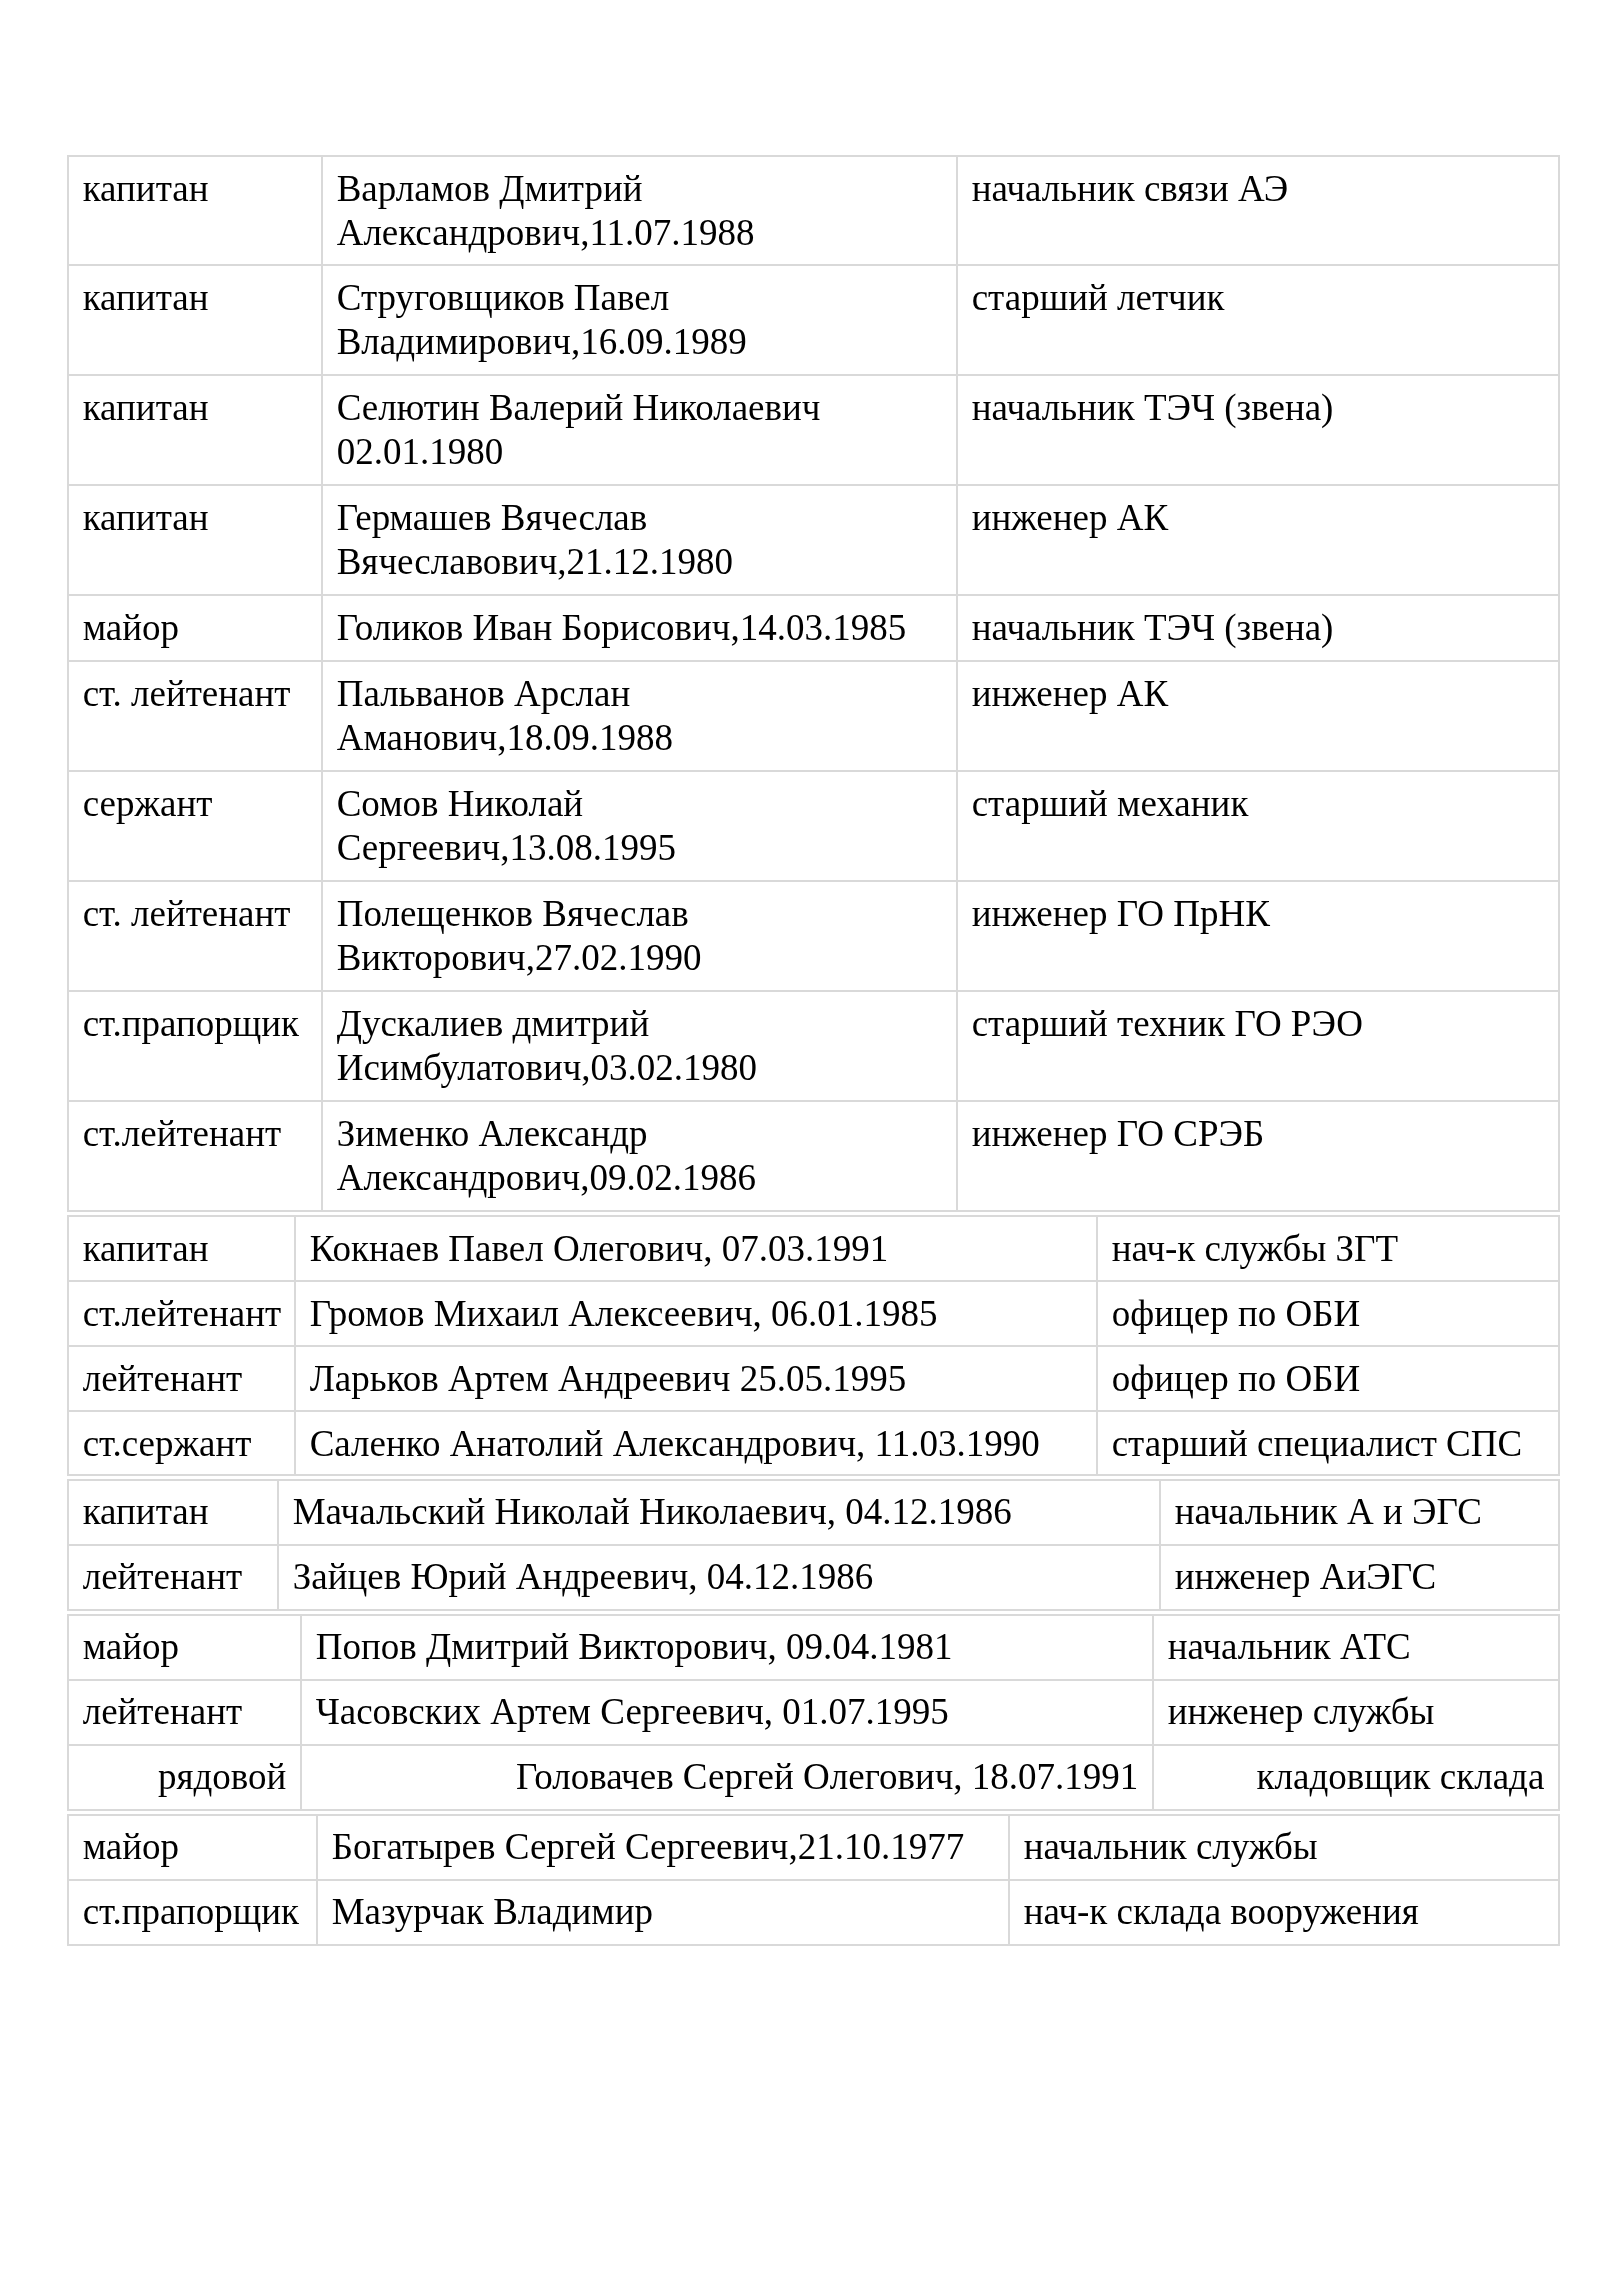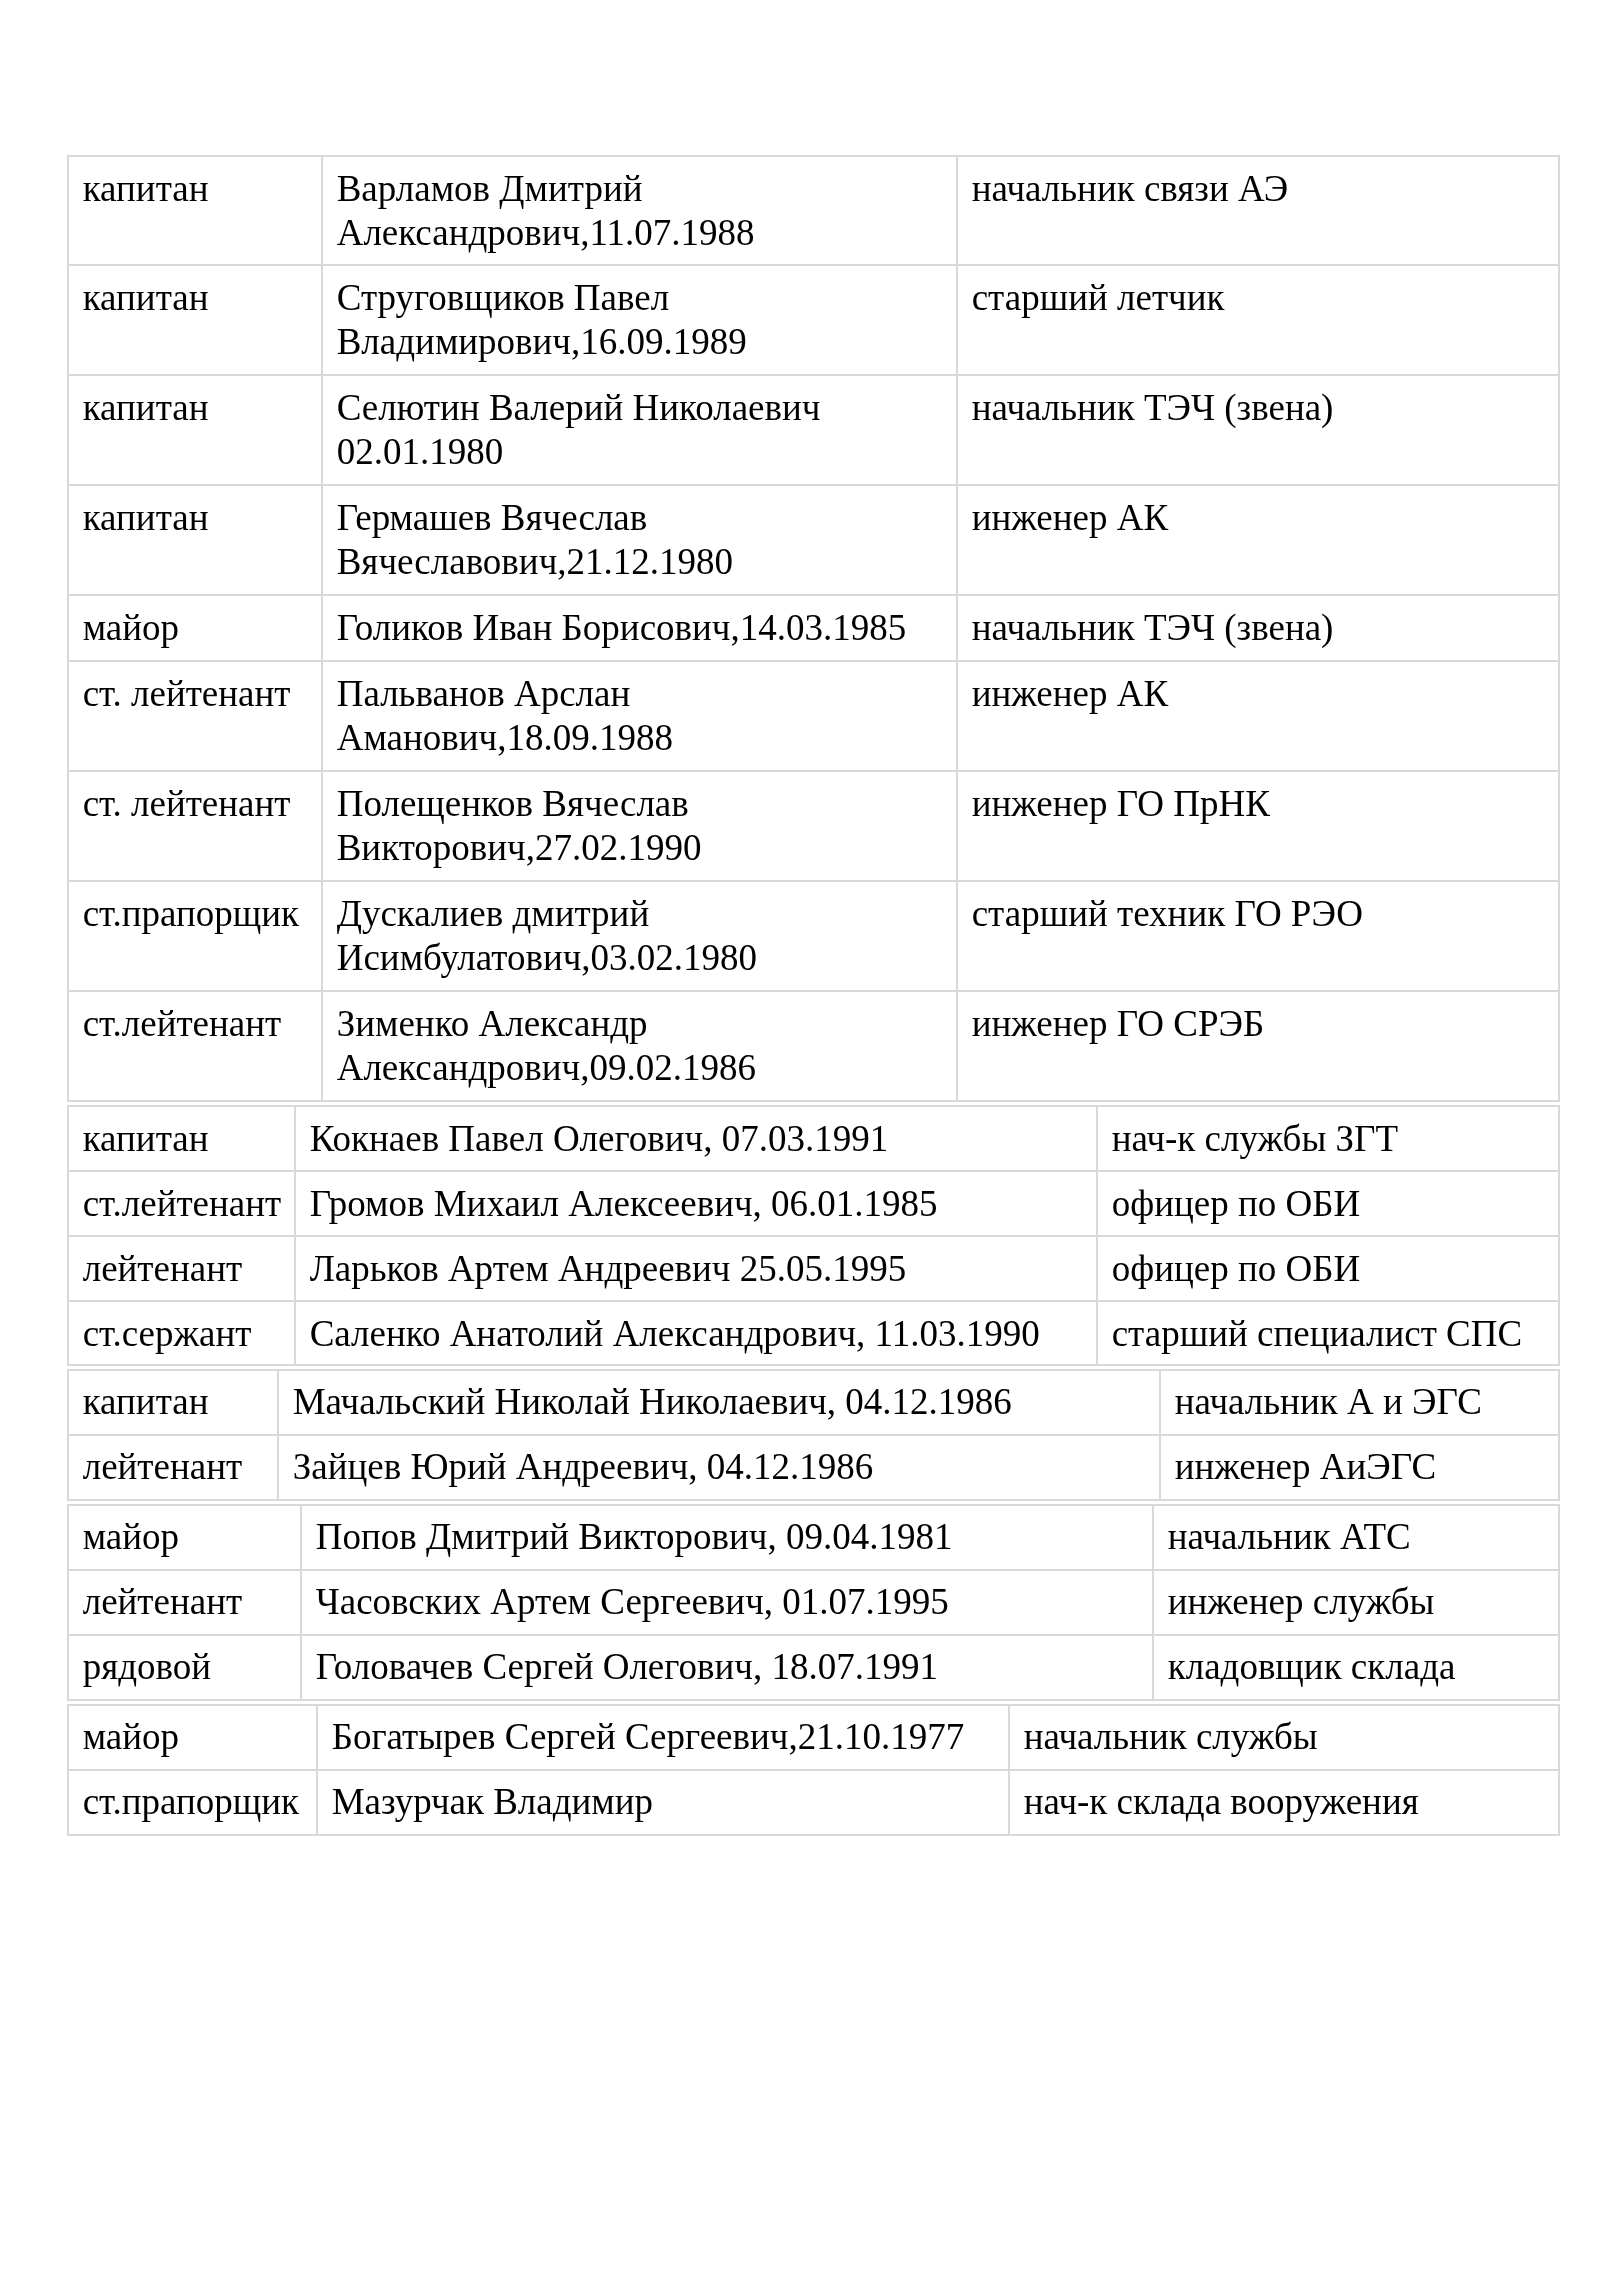--- a/index.html
+++ b/index.html
@@ -79,20 +79,26 @@
             <td>Голиков Иван Борисович,14.03.1985</td>
             <td>начальник ТЭЧ (звена)</td>
           </tr>
           <tr style="height: 110px;">
             <td>ст. лейтенант</td>
             <td>Пальванов Арслан
 Аманович,18.09.1988</td>
             <td>инженер АК</td>
           </tr>
           <tr style="height: 110px;">
+            <td>сержант</td>
+            <td>Сомов Николай
+Сергеевич,13.08.1995</td>
+            <td>старший механик</td>
+          </tr>
+          <tr style="height: 110px;">
             <td>ст. лейтенант</td>
             <td>Полещенков Вячеслав
 Викторович,27.02.1990</td>
             <td>инженер ГО ПрНК</td>
           </tr>
           <tr style="height: 110px;">
             <td>ст.прапорщик</td>
             <td>Дускалиев дмитрий
 Исимбулатович,03.02.1980</td>
             <td>старший техник ГО РЭО</td>
@@ -163,21 +169,21 @@
           <tr style="height: 65px;">
             <td>майор</td>
             <td>Попов Дмитрий Викторович, 09.04.1981</td>
             <td>начальник АТС</td>
           </tr>
           <tr style="height: 65px;">
             <td>лейтенант</td>
             <td>Часовских Артем Сергеевич, 01.07.1995</td>
             <td>инженер службы</td>
           </tr>
-          <tr style="height: 65px;">
+          <tr style="height: 65px; text-align: right;">
             <td>рядовой</td>
             <td>Головачев Сергей Олегович, 18.07.1991</td>
             <td>кладовщик склада</td>
           </tr>
         </tbody>
       </table>
     <table class="personnel">
         <colgroup>
           <col style="width: 249px;">
           <col style="width: 692px;">

